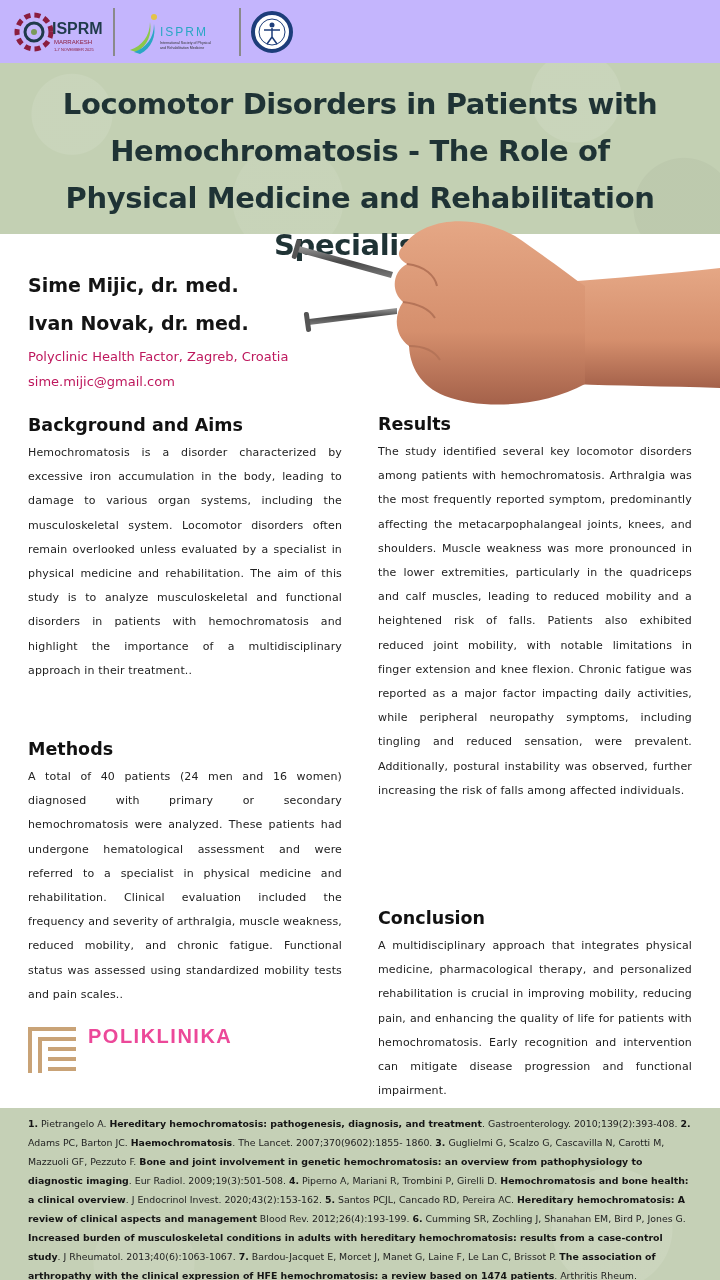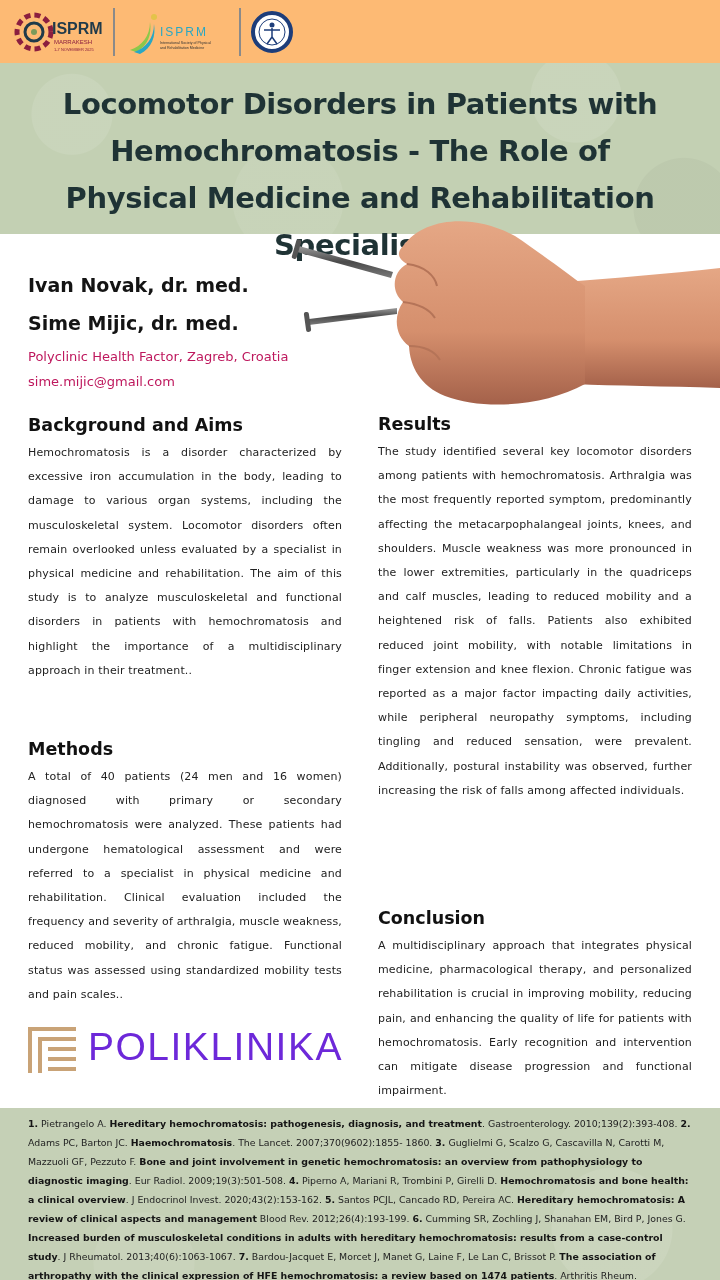--- a/index.html
+++ b/index.html
@@ -1,19 +1,19 @@
 <!DOCTYPE html>
 <html><head>
   <meta charset="utf-8">
   <style>
     * { box-sizing: border-box; margin: 0; padding: 0; }
     html, body { width: 720px; height: 1280px; background: #ffffff; overflow: hidden; }
     body { font-family: "DejaVu Sans", "Liberation Sans", sans-serif; color: #1b1b1b; position: relative; }
 
-    .logos { position: absolute; left: 0; top: 0; width: 720px; height: 63px; background: #fdba74; }
+    .logos { position: absolute; left: 0; top: 0; width: 720px; height: 63px; background: #c4b5fd; }
     .logo { position: absolute; top: 6px; height: 52px; }
     .logo-isprm-marrakesh { left: 14px; width: 92px; }
     .logo-isprm-intl { left: 124px; width: 108px; }
     .logo-somarep { left: 250px; width: 44px; }
     .logo-divider { position: absolute; top: 8px; width: 2px; height: 48px; background: #8a8a8a; }
 
     .title-band {
       position: absolute; left: 0; top: 63px; width: 720px; height: 171px;
       background: #c3d0b3;
       background-image:
@@ -44,21 +44,21 @@
       letter-spacing: 0.15px;
     }
 
     .sec-bg { top: 413px; }
     .sec-methods { top: 737px; }
     .sec-results { top: 412px; }
     .sec-conclusion { top: 906px; }
 
     .clinic-logo { position: absolute; left: 28px; top: 1027px; width: 290px; height: 46px; }
     .clinic-mark { position: absolute; left: 0; top: 0; width: 48px; height: 46px; }
-    .clinic-name { position: absolute; left: 60px; top: -2px; font-weight: normal; font-size: 39px; letter-spacing: 1.5px; color: #6d28d9; font-family: "Liberation Sans", sans-serif; }
+    .clinic-name { position: absolute; left: 60px; top: -2px; font-weight: bold; font-size: 20px; letter-spacing: 1.5px; color: #ec4899; font-family: "Liberation Sans", sans-serif; }
     .clinic-sub { position: absolute; left: 60px; top: 47px; font-size: 14px; letter-spacing: 1.5px; color: #222; font-family: "Liberation Sans", sans-serif; white-space: nowrap; margin-top: 44px; }
     .clinic-sub .accent { color: #c9a377; font-weight: bold; }
 
     .refs-band {
       position: absolute; left: 0; top: 1108px; width: 720px; height: 172px;
       background: #c5d0b6;
       background-image:
         radial-gradient(circle at 85% 70%, rgba(255,255,255,0.10) 0 60px, transparent 61px),
         radial-gradient(circle at 20% 90%, rgba(255,255,255,0.07) 0 50px, transparent 51px);
     }
@@ -125,22 +125,22 @@
 
   <path d="M280,76 C330,72 380,68 435,62 L435,182 C380,180 330,180 290,178 Z" fill="url(#skin)"></path>
 
   <path d="M118,40 C140,10 190,8 230,30 C260,50 285,70 300,80 L300,178 C260,200 200,205 160,190 C135,180 125,160 124,140 C110,130 108,110 118,96 C105,85 108,65 122,58 C112,52 112,46 118,40 Z" fill="url(#skin)"></path>
   <path d="M122,58 C140,60 150,70 152,80" stroke="#b57458" stroke-width="2" fill="none"></path>
   <path d="M118,96 C135,98 145,104 150,112" stroke="#b57458" stroke-width="2" fill="none"></path>
   <path d="M124,140 C140,140 150,146 155,154" stroke="#b57458" stroke-width="2" fill="none"></path>
 </svg>
 
 <div class="authors">
+  <div class="author">Sime Mijic, dr. med.</div>
   <div class="author">Ivan Novak, dr. med.</div>
-  <div class="author">Sime Mijic, dr. med.</div>
   <div class="affil" style="margin-top:2px;">Polyclinic Health Factor, Zagreb, Croatia</div>
   <div class="affil">sime.mijic@gmail.com</div>
 </div>
 
 <div class="col col-left sec-bg">
   <h2 class="section-h">Background and Aims</h2>
   <p class="section-p">Hemochromatosis is a disorder characterized by excessive iron accumulation in the body, leading to damage to various organ systems, including the musculoskeletal system. Locomotor disorders often remain overlooked unless evaluated by a specialist in physical medicine and rehabilitation. The aim of this study is to analyze musculoskeletal and functional disorders in patients with hemochromatosis and highlight the importance of a multidisciplinary approach in their treatment..</p>
 </div>
 
 <div class="col col-left sec-methods">

